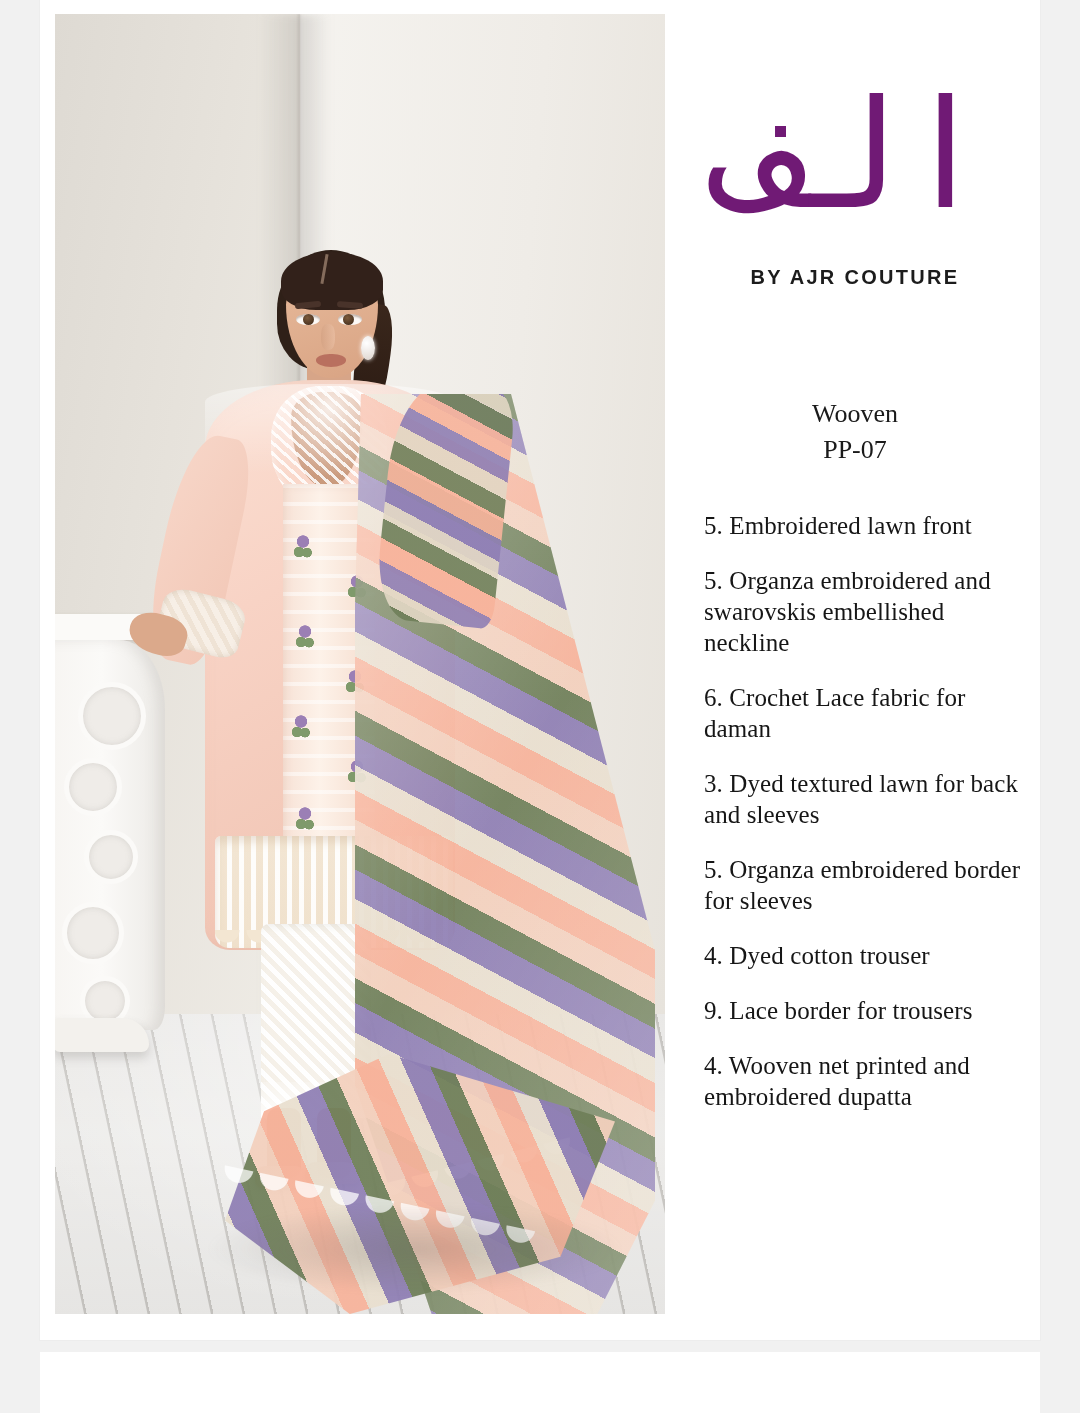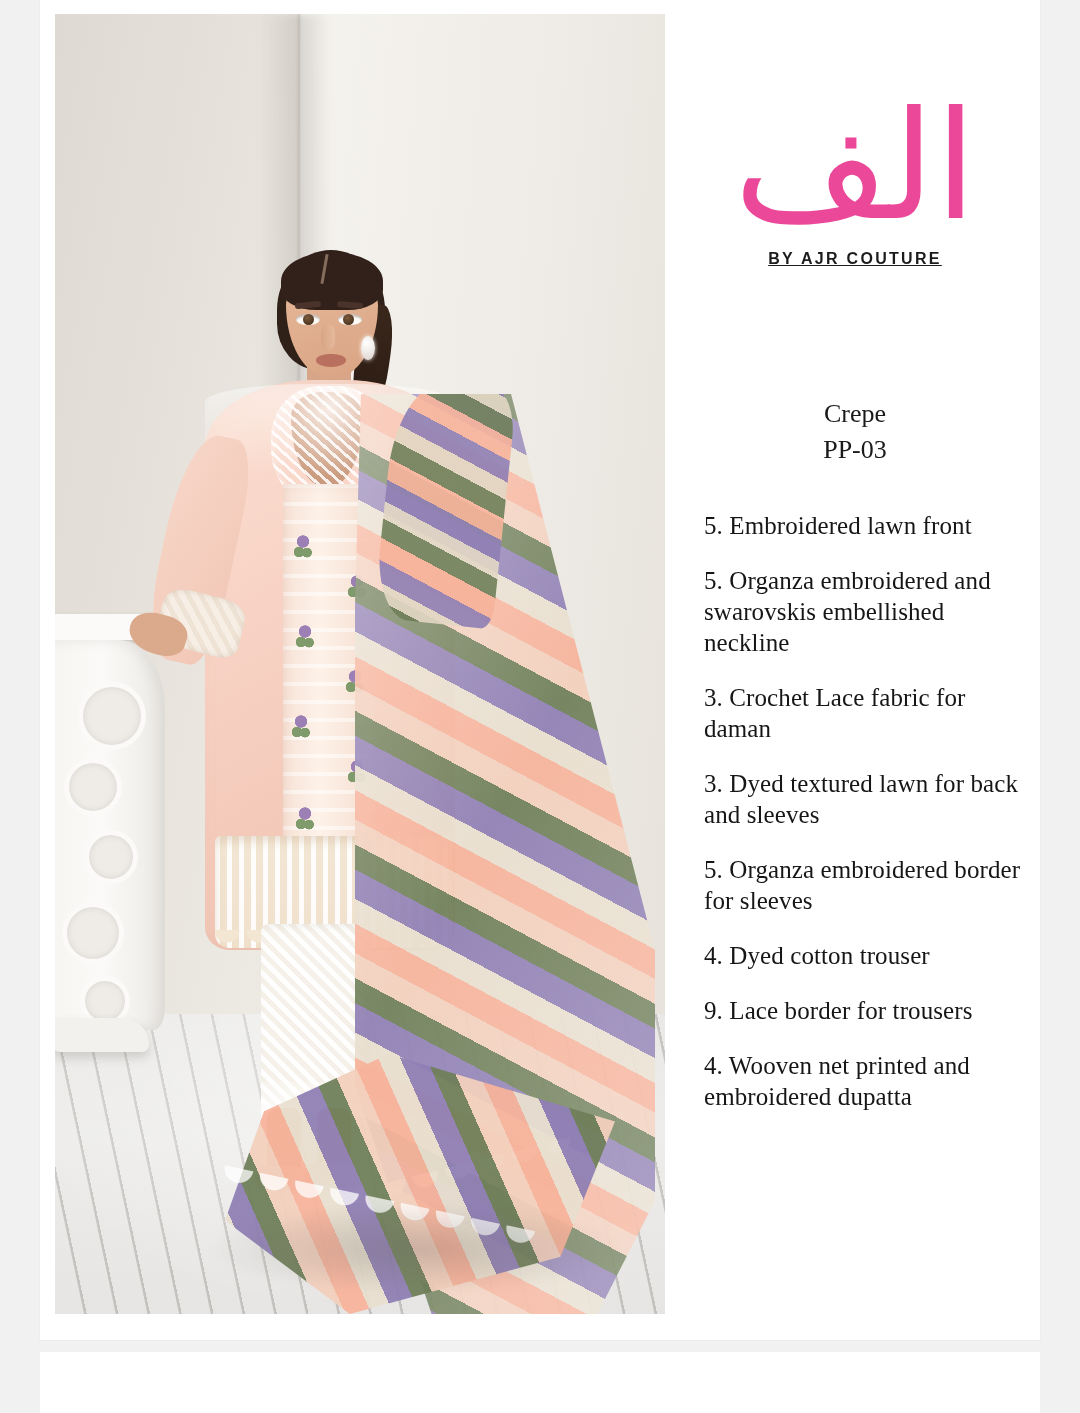--- a/index.html
+++ b/index.html
@@ -473,35 +473,34 @@
     width: 350px; height: 1300px;
     background: #ffffff;
   }
   .logo-wrap {
     position: absolute;
     left: 0; top: 78px;
     width: 350px;
     text-align: center;
   }
   .logo-glyph {
-    font-family: Liberation Serif, serif;
+    font-family: Liberation Mono, monospace;
     font-size: 150px;
     line-height: 150px;
-    color: #ec4899;
+    color: #701a75;
     direction: rtl;
     letter-spacing: -6px;
   }
   .brand {
-    margin-top: 8px;
+    margin-top: 24px;
     font-family: "Liberation Sans", sans-serif;
-    font-size: 16px;
+    font-size: 20px;
     letter-spacing: 2.3px;
     color: #1c1c1c;
     font-weight: 600;
-    text-decoration: underline;
   }
   .fabric {
     position: absolute;
     left: 0; top: 382px;
     width: 350px;
     text-align: center;
     font-size: 26px;
     color: #1a1a1a;
     line-height: 36px;
   }
@@ -609,27 +608,27 @@
       </div>
     </div>
 
     <div class="info">
 
       <div class="logo-wrap">
         <div class="logo-glyph">الف</div>
         <div class="brand">BY AJR COUTURE</div>
       </div>
 
-      <div class="fabric">Crepe</div>
-      <div class="code">PP-03</div>
+      <div class="fabric">Wooven</div>
+      <div class="code">PP-07</div>
 
       <div class="features">
         <div class="feature">5. Embroidered lawn front</div>
         <div class="feature">5. Organza embroidered and swarovskis embellished neckline</div>
-        <div class="feature">3. Crochet Lace fabric for daman</div>
+        <div class="feature">6. Crochet Lace fabric for daman</div>
         <div class="feature">3. Dyed textured lawn for back and sleeves</div>
         <div class="feature">5. Organza embroidered border for sleeves</div>
         <div class="feature">4. Dyed cotton trouser</div>
         <div class="feature">9. Lace border for trousers</div>
         <div class="feature">4. Wooven net printed and embroidered dupatta</div>
       </div>
     </div>
   </div>
 
   <div class="card-bottom-strip"></div>

